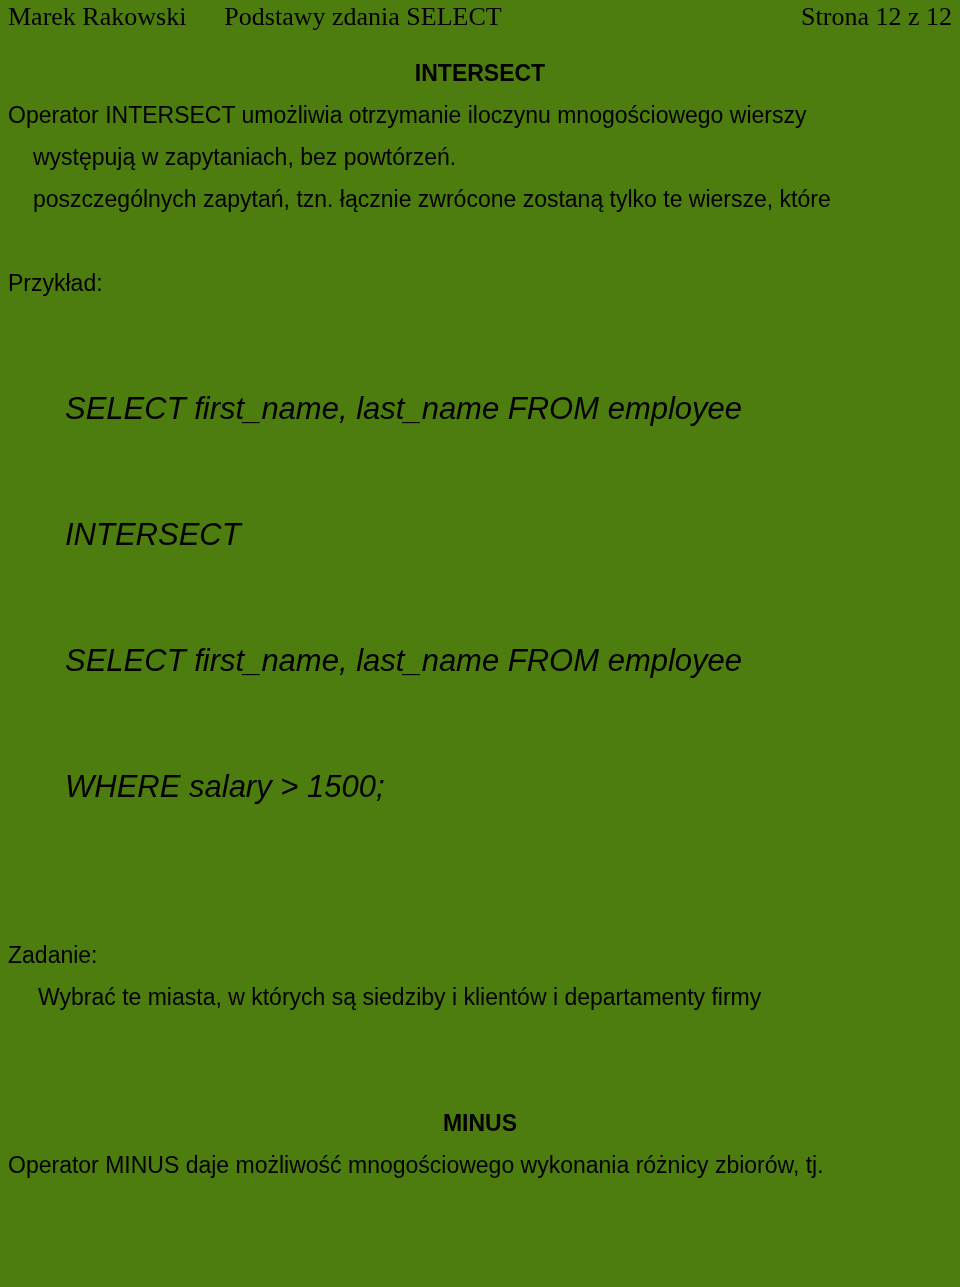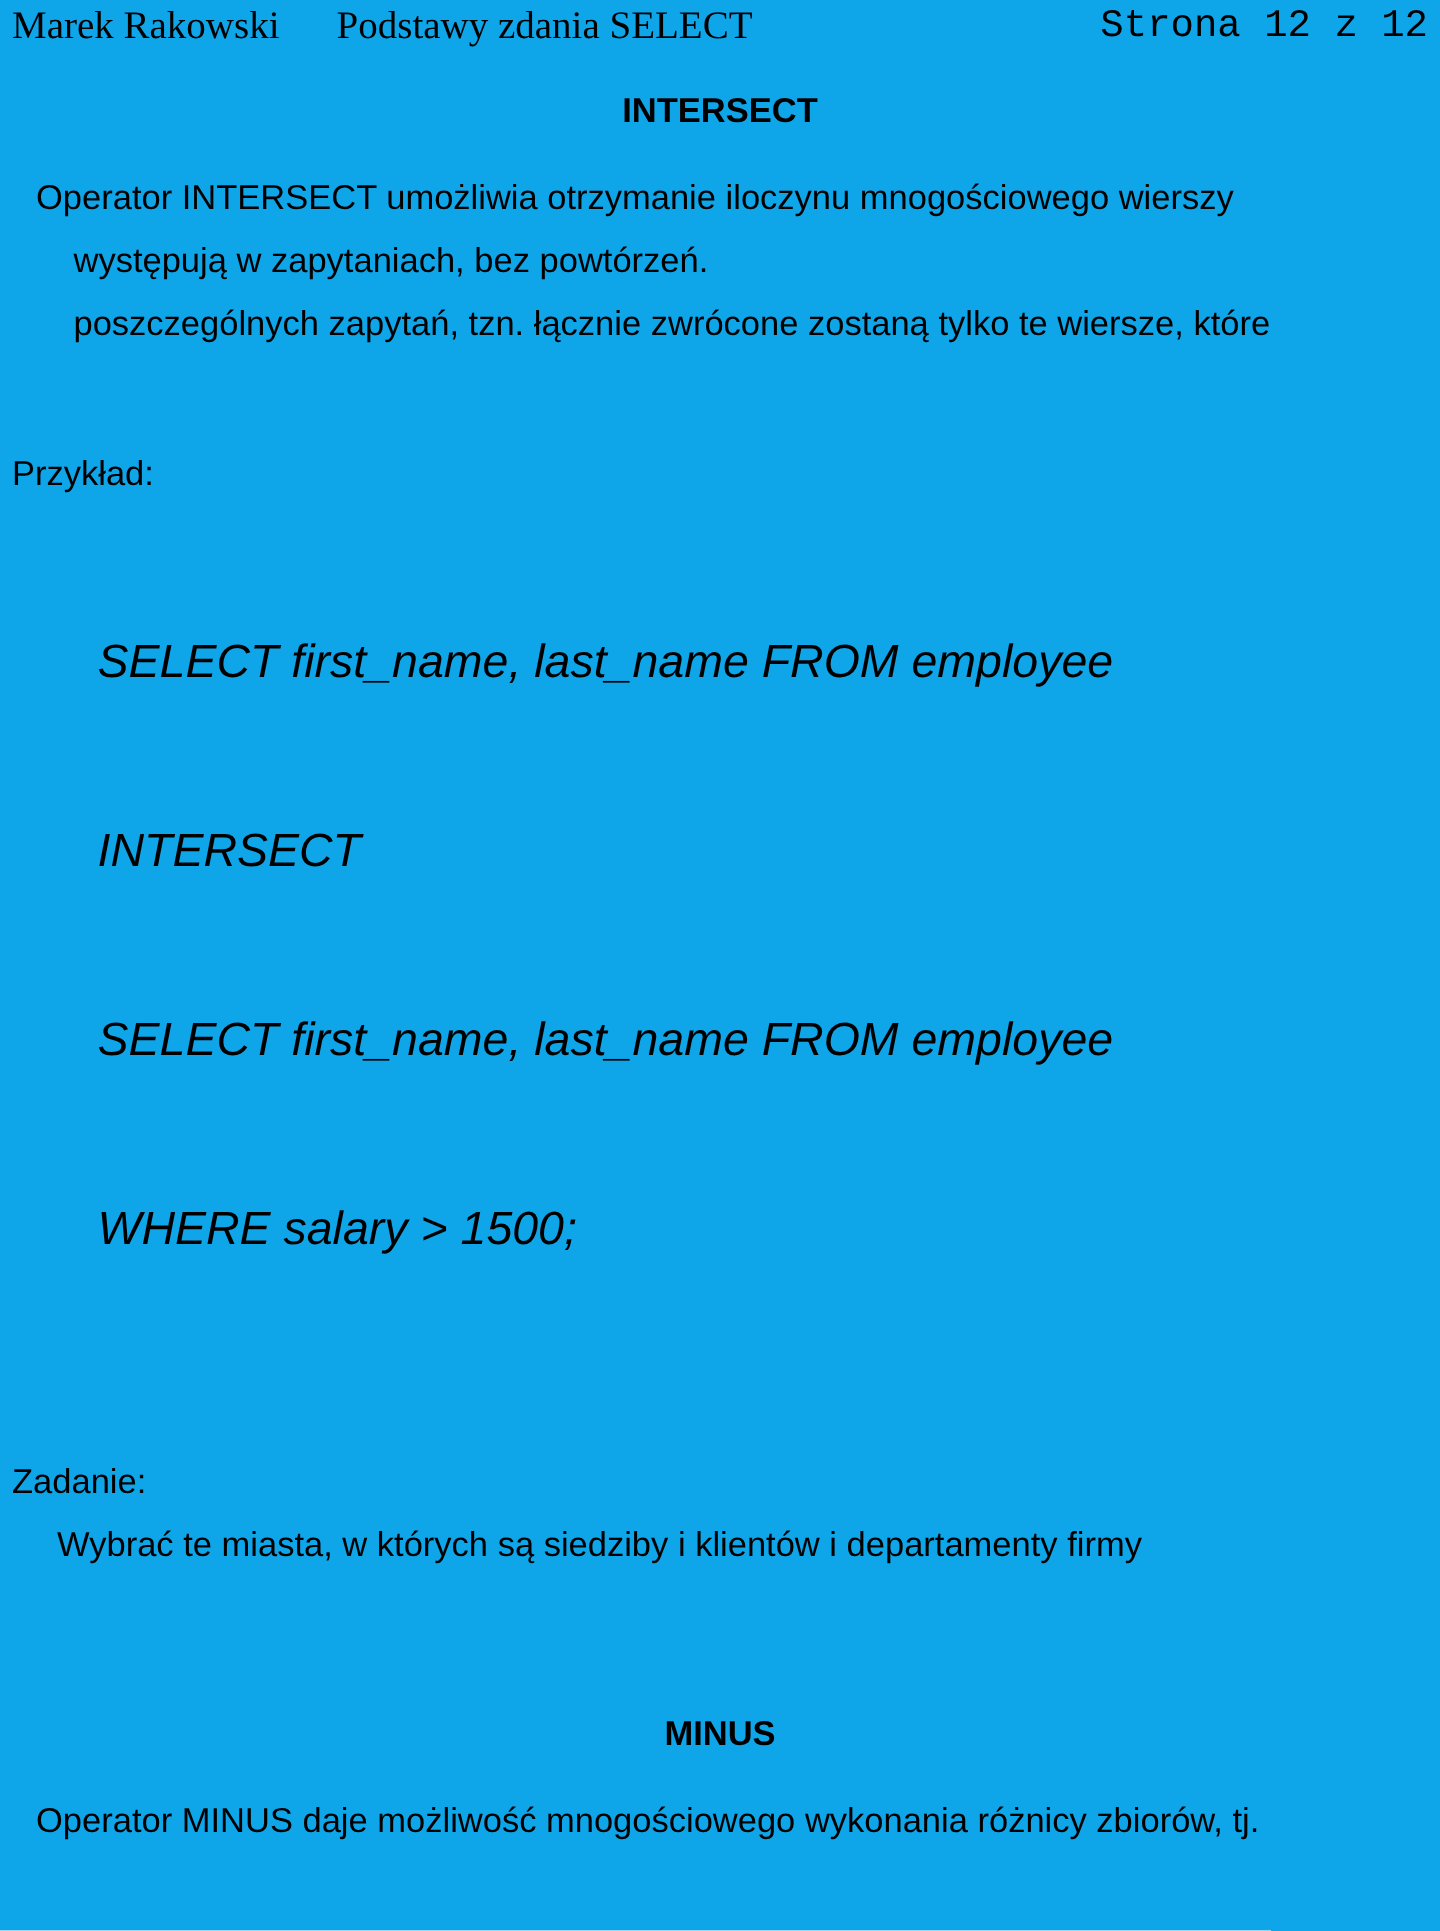--- a/index.html
+++ b/index.html
@@ -4,42 +4,42 @@
 <style>
   html, body {
     margin: 0;
     padding: 0;
     background: #ffffff;
   }
   .page {
     position: relative;
     width: 960px;
     height: 1287px;
-    background: #0ea5e9;
+    background: #4d7c0f;
     overflow: hidden;
     color: #000000;
   }
 
   
   .doc-header {
     position: absolute;
     top: 0;
     left: 8px;
     right: 8px;
     height: 40px;
     display: flex;
     align-items: flex-start;
     font-family: "Liberation Serif", "DejaVu Serif", serif;
     font-size: 26px;
     line-height: 34px;
     white-space: nowrap;
   }
   .doc-header .hdr-author { flex: 0 0 auto; }
   .doc-header .hdr-title  { flex: 0 0 auto; margin-left: 38px; }
-  .doc-header .hdr-page   { margin-left: auto; font-family: Liberation Mono, monospace; }
+  .doc-header .hdr-page   { margin-left: auto; }
 
   
   .body-area {
     position: absolute;
     top: 52px;
     left: 8px;
     width: 944px;
     font-family: "Liberation Sans", "DejaVu Sans", sans-serif;
     font-size: 23px;
     line-height: 42px;
@@ -50,21 +50,21 @@
     margin: 0;
     padding: 0;
     text-align: center;
     font-family: "Liberation Sans", "DejaVu Sans", sans-serif;
     font-size: 23px;
     font-weight: bold;
     line-height: 42px;
   }
 
   p.para {
-    margin: 16px;
+    margin: 0;
     padding: 0;
     text-align: justify;
     text-justify: inter-word;
     text-indent: 0;
     font-size: 23px;
     line-height: 42px;
   }
   p.para > .cont {
     display: block;
     padding-left: 25px;

